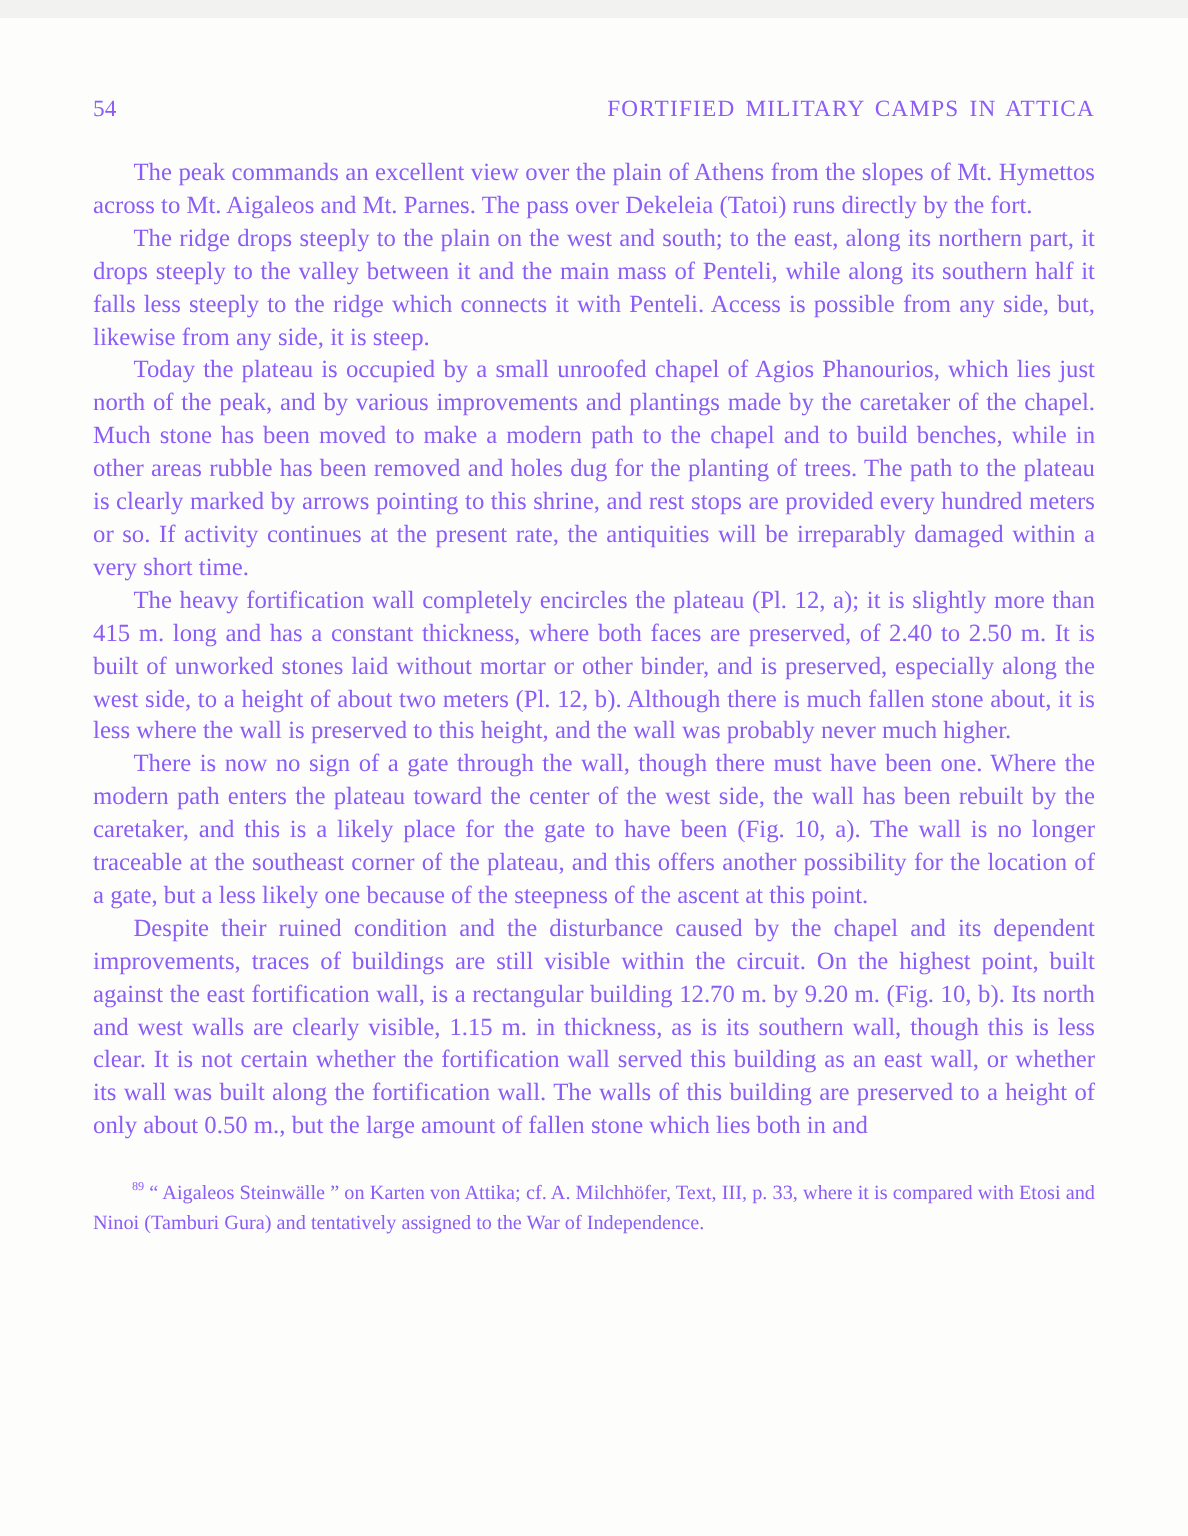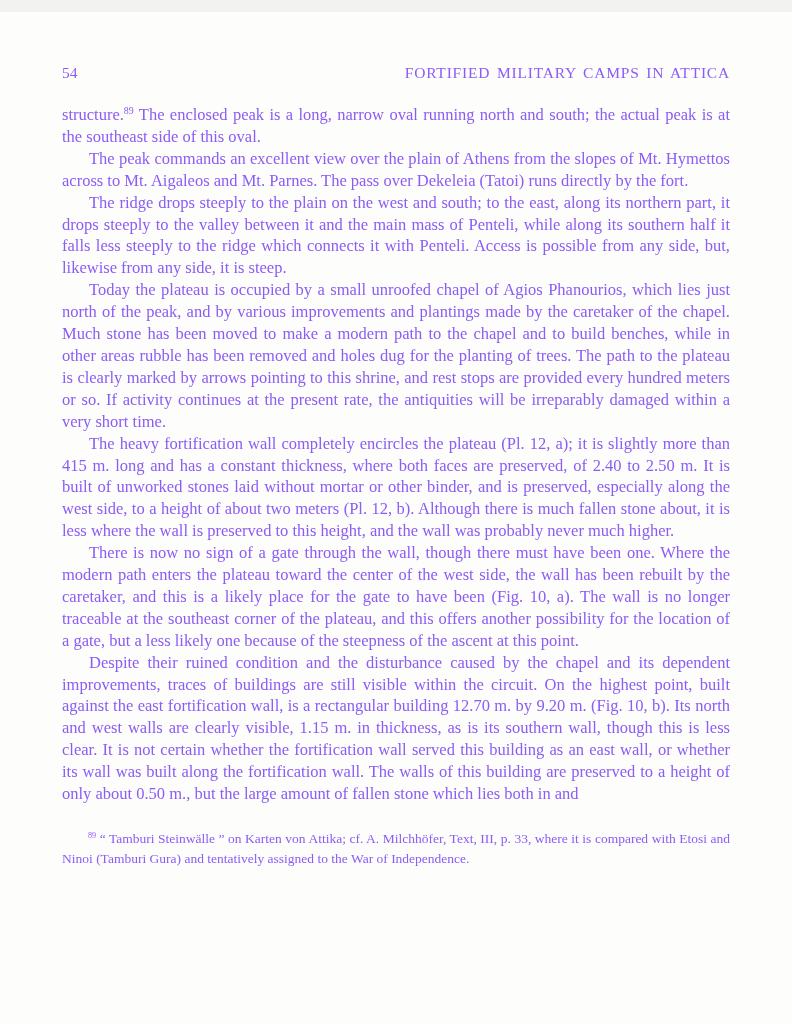--- a/index.html
+++ b/index.html
@@ -66,24 +66,23 @@
 <body>
 
 <div class="page">
 
   <div class="running-head">
     <span class="page-number">54</span>
     <div class="head-title">FORTIFIED MILITARY CAMPS IN ATTICA</div>
   </div>
 
   <div class="body-text">
-      <p class="para"><span>structure.</span><span class="sup">89</span><span> The enclosed peak is a long, narrow oval running north and south; the actual peak is at the southeast side of this oval.</span></p>
       <p class="para indent"><span>The peak commands an excellent view over the plain of Athens from the slopes of Mt. Hymettos across to Mt. Aigaleos and Mt. Parnes. The pass over Dekeleia (Tatoi) runs directly by the fort.</span></p>
       <p class="para indent"><span>The ridge drops steeply to the plain on the west and south; to the east, along its northern part, it drops steeply to the valley between it and the main mass of Penteli, while along its southern half it falls less steeply to the ridge which connects it with Penteli. Access is possible from any side, but, likewise from any side, it is steep.</span></p>
       <p class="para indent"><span>Today the plateau is occupied by a small unroofed chapel of Agios Phanourios, which lies just north of the peak, and by various improvements and plantings made by the caretaker of the chapel. Much stone has been moved to make a modern path to the chapel and to build benches, while in other areas rubble has been removed and holes dug for the planting of trees. The path to the plateau is clearly marked by arrows pointing to this shrine, and rest stops are provided every hundred meters or so. If activity continues at the present rate, the antiquities will be irreparably damaged within a very short time.</span></p>
       <p class="para indent"><span>The heavy fortification wall completely encircles the plateau (Pl. 12, a); it is slightly more than 415 m. long and has a constant thickness, where both faces are preserved, of 2.40 to 2.50 m. It is built of unworked stones laid without mortar or other binder, and is preserved, especially along the west side, to a height of about two meters (Pl. 12, b). Although there is much fallen stone about, it is less where the wall is preserved to this height, and the wall was probably never much higher.</span></p>
       <p class="para indent"><span>There is now no sign of a gate through the wall, though there must have been one. Where the modern path enters the plateau toward the center of the west side, the wall has been rebuilt by the caretaker, and this is a likely place for the gate to have been (Fig. 10, a). The wall is no longer traceable at the southeast corner of the plateau, and this offers another possibility for the location of a gate, but a less likely one because of the steepness of the ascent at this point.</span></p>
       <p class="para indent"><span>Despite their ruined condition and the disturbance caused by the chapel and its dependent improvements, traces of buildings are still visible within the circuit. On the highest point, built against the east fortification wall, is a rectangular building 12.70 m. by 9.20 m. (Fig. 10, b). Its north and west walls are clearly visible, 1.15 m. in thickness, as is its southern wall, though this is less clear. It is not certain whether the fortification wall served this building as an east wall, or whether its wall was built along the fortification wall. The walls of this building are preserved to a height of only about 0.50 m., but the large amount of fallen stone which lies both in and</span></p>
     </div>
 
-  <div class="footnote"><span class="sup">89</span><span> “ Tamburi Steinwälle ” on </span><span class="italic">Karten von Attika</span><span>; cf. A. Milchhöfer, Text, III, p. 33, where it is compared with Etosi and Ninoi (Tamburi Gura) and tentatively assigned to the War of Independence.</span></div>
+  <div class="footnote"><span class="sup">89</span><span> “ Aigaleos Steinwälle ” on </span><span class="italic">Karten von Attika</span><span>; cf. A. Milchhöfer, Text, III, p. 33, where it is compared with Etosi and Ninoi (Tamburi Gura) and tentatively assigned to the War of Independence.</span></div>
 
 </div>
 
 </body></html>

